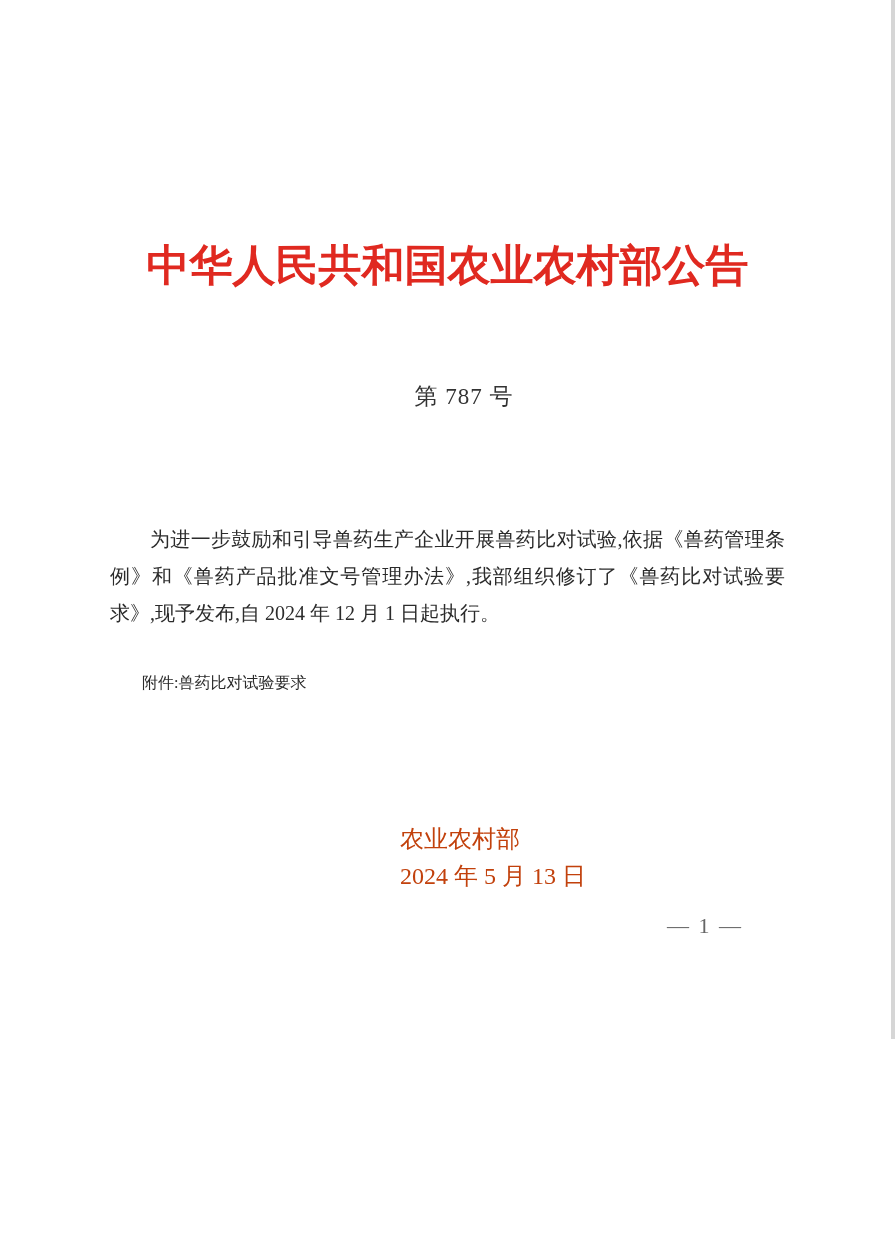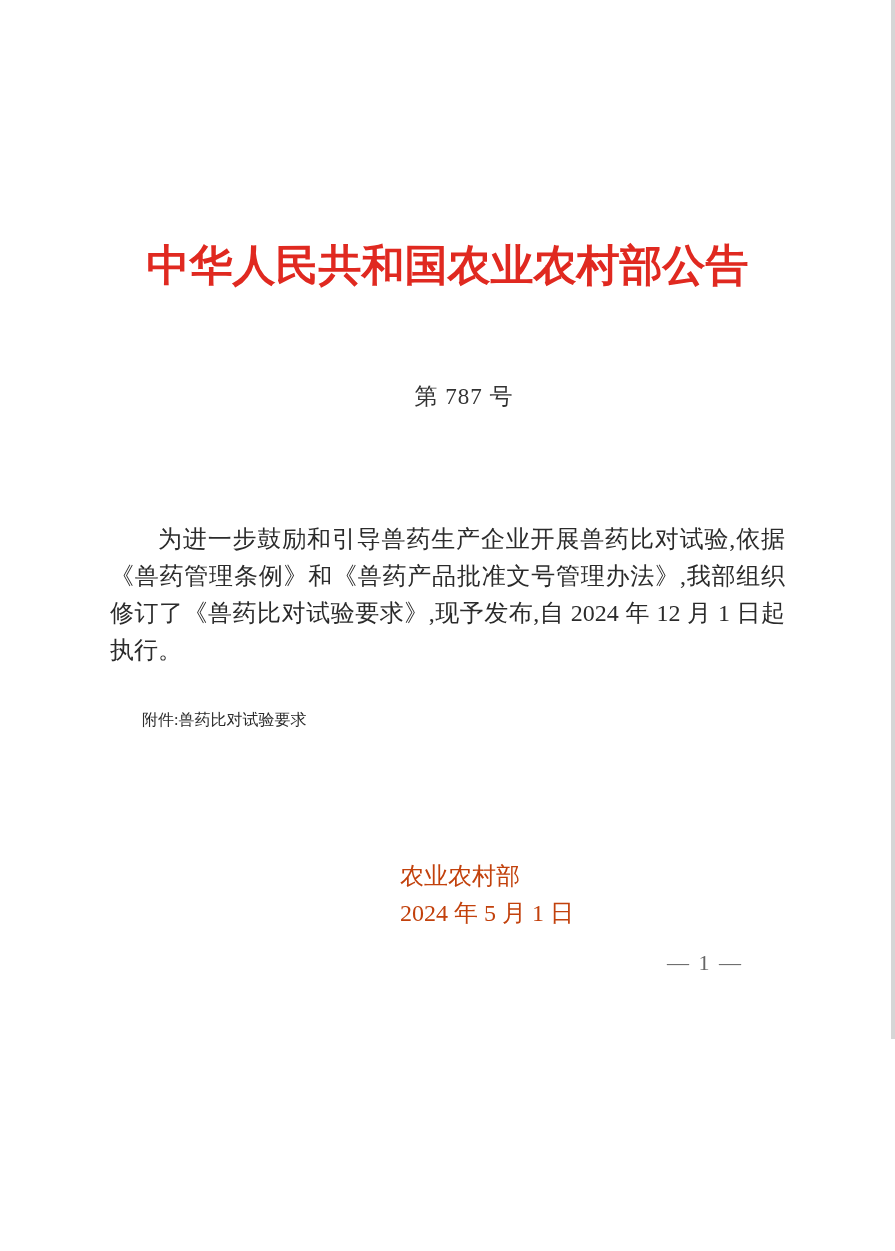--- a/index.html
+++ b/index.html
@@ -36,21 +36,21 @@
     margin-top: 88px;
     text-align: center;
     font-size: 23px;
     line-height: 34px;
     color: #333333;
     letter-spacing: 1px;
     padding-left: 33px;
   }
   .doc-body {
     margin: 107px 110px 0 110px;
-    font-size: 24px;
+    font-size: 20px;
     line-height: 37px;
     text-align: justify;
     color: #2b2b2b;
   }
   .doc-body p {
     margin: 0;
     padding: 0;
     text-indent: 2em;
   }
   .attachment-line {
@@ -90,20 +90,20 @@
   <div class="doc-number">第 787 号</div>
 
   <div class="doc-body">
     <p>为进一步鼓励和引导兽药生产企业开展兽药比对试验,依据《兽药管理条例》和《兽药产品批准文号管理办法》,我部组织修订了《兽药比对试验要求》,现予发布,自 2024 年 12 月 1 日起执行。</p>
   </div>
 
   <div class="attachment-line">附件:兽药比对试验要求</div>
 
   <div class="signature-block">
     <div>农业农村部</div>
-    <div>2024 年 5 月 1 日</div>
+    <div>2024 年 5 月 13 日</div>
   </div>
 
   <div class="page-number">— 1 —</div>
 
   <div class="edge-strip"></div>
 
 </div>
 
 </body></html>

